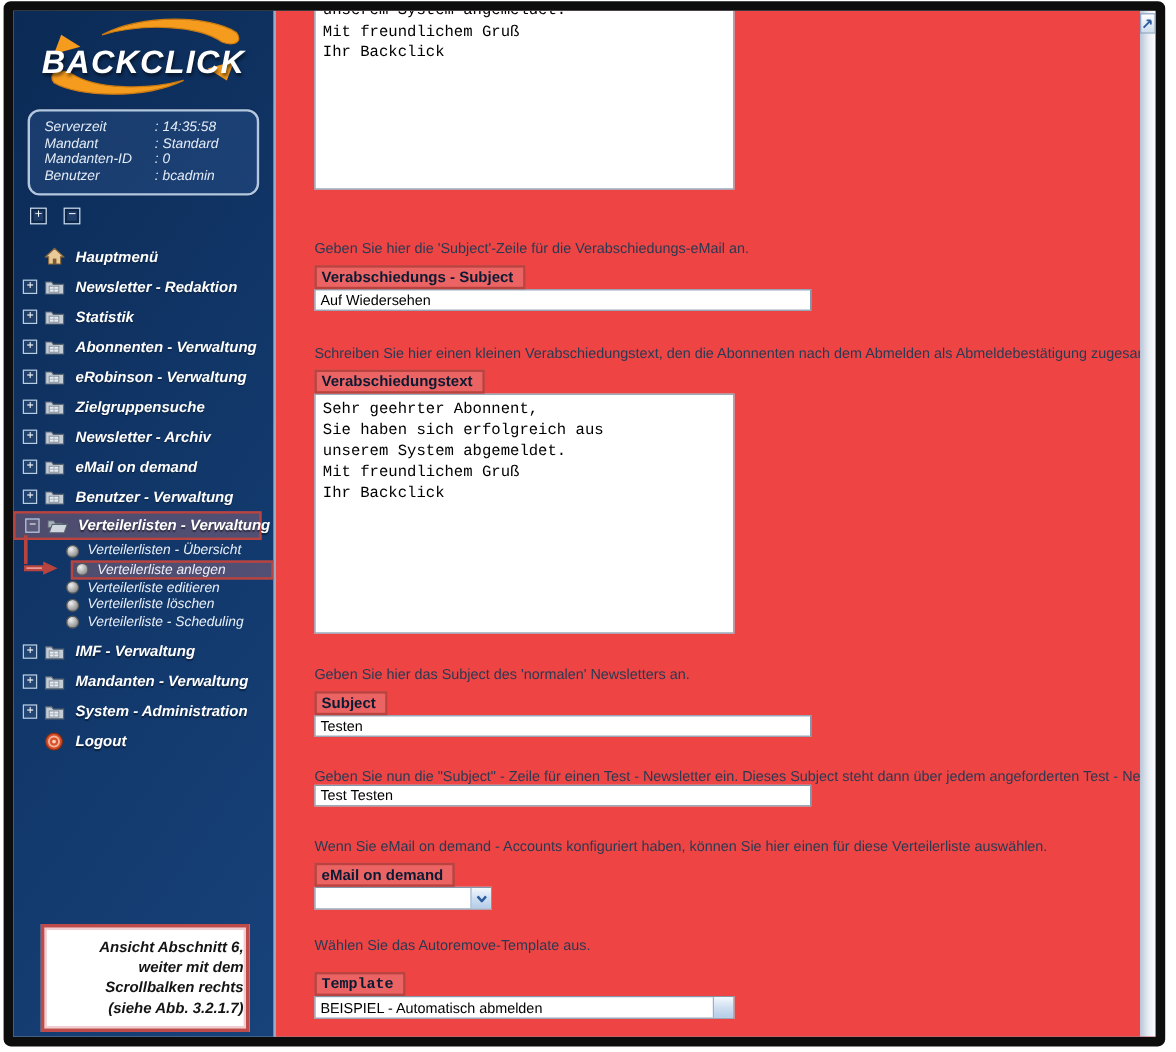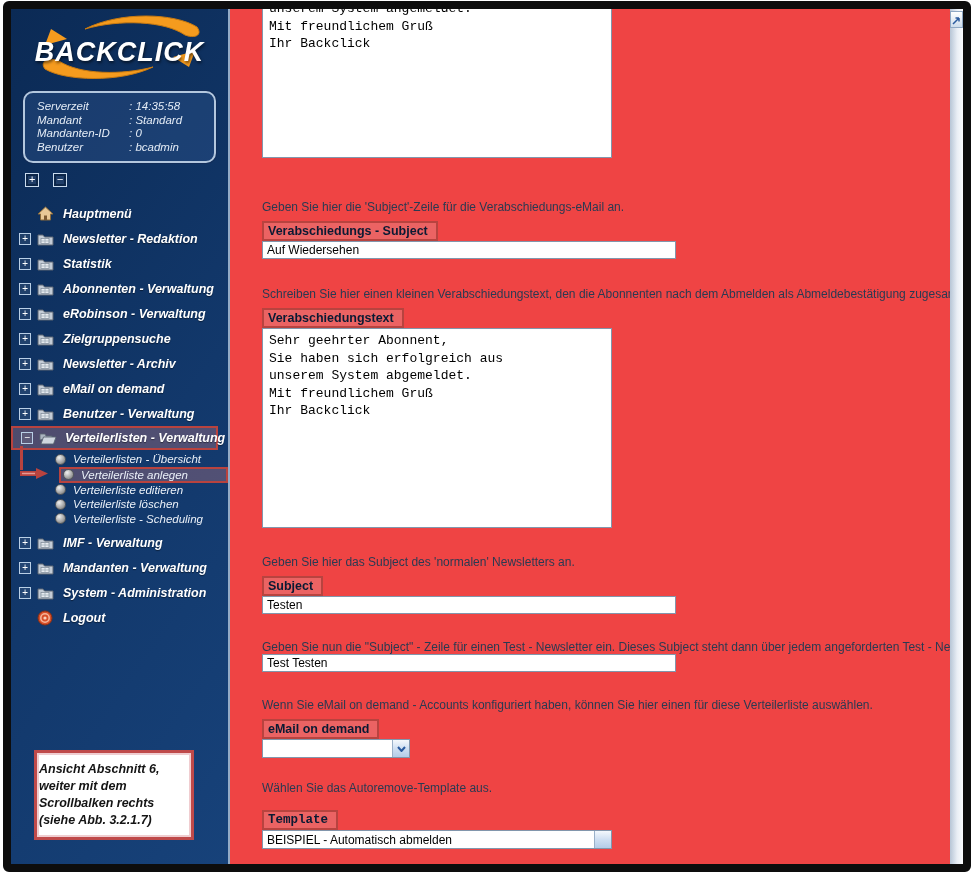--- a/index.html
+++ b/index.html
@@ -47,23 +47,23 @@
   .subrow { height:14.5px; display:flex; align-items:center; padding-left:44px; cursor:pointer; }
   .sphere { width:11px; height:11px; flex:none; margin-right:7px; border-radius:50%;
             background:radial-gradient(circle at 35% 30%, #f0f0f0, #a8a8a8 55%, #6e6e6e);
             border:1px solid #55585c; }
   .sublabel { color:#eaf0f8; font-size:11.5px; white-space:nowrap; }
   .hl-sub { border:2px solid #b8433f; background:rgba(226,132,132,0.30);
             margin-left:48px; padding-left:2px; height:16px; }
   .ann-vline { position:absolute; left:9px; top:-4px; width:3px; height:24px; background:#b8433f; }
   .ann-arrow { position:absolute; left:9px; top:17px; }
 
-  .note-box { position:absolute; left:23px; bottom:24px; width:160px; background:#fff;
+  .note-box { position:absolute; left:23px; bottom:4px; width:174px; background:#fff;
               border:3px solid #bf4a4a; box-shadow:inset 0 0 0 2px #f0cdd0;
-              padding:8px 2px; text-align:left; }
+              padding:8px 2px; text-align:right; }
   .note-line { font-size:12.5px; font-weight:bold; color:#141414; line-height:17px; }
 
   
   .main { flex:1; position:relative; background:#ef4444; overflow:hidden; }
   .scrollstrip { position:absolute; right:0; top:0; bottom:0; width:13px;
                  background:linear-gradient(to right,#b7c5d6,#e9eef5 55%,#fbfcfe); }
   .scrolltop { position:absolute; top:2px; right:0; width:13px; height:17px;
                background:linear-gradient(#ffffff,#cddcec); border:1px solid #8fa8c4; }
 
   .content { position:absolute; left:0; top:0; right:13px; bottom:0; padding-left:32px; overflow:hidden; }

